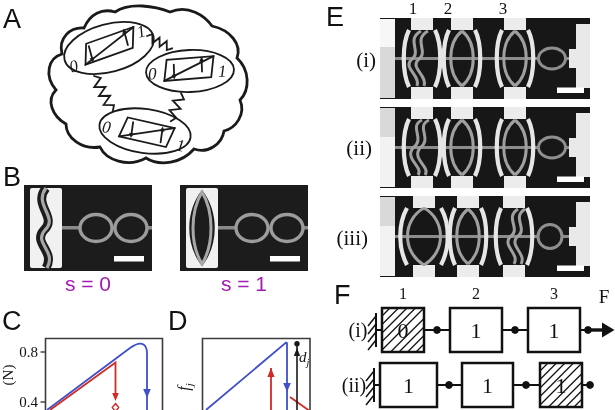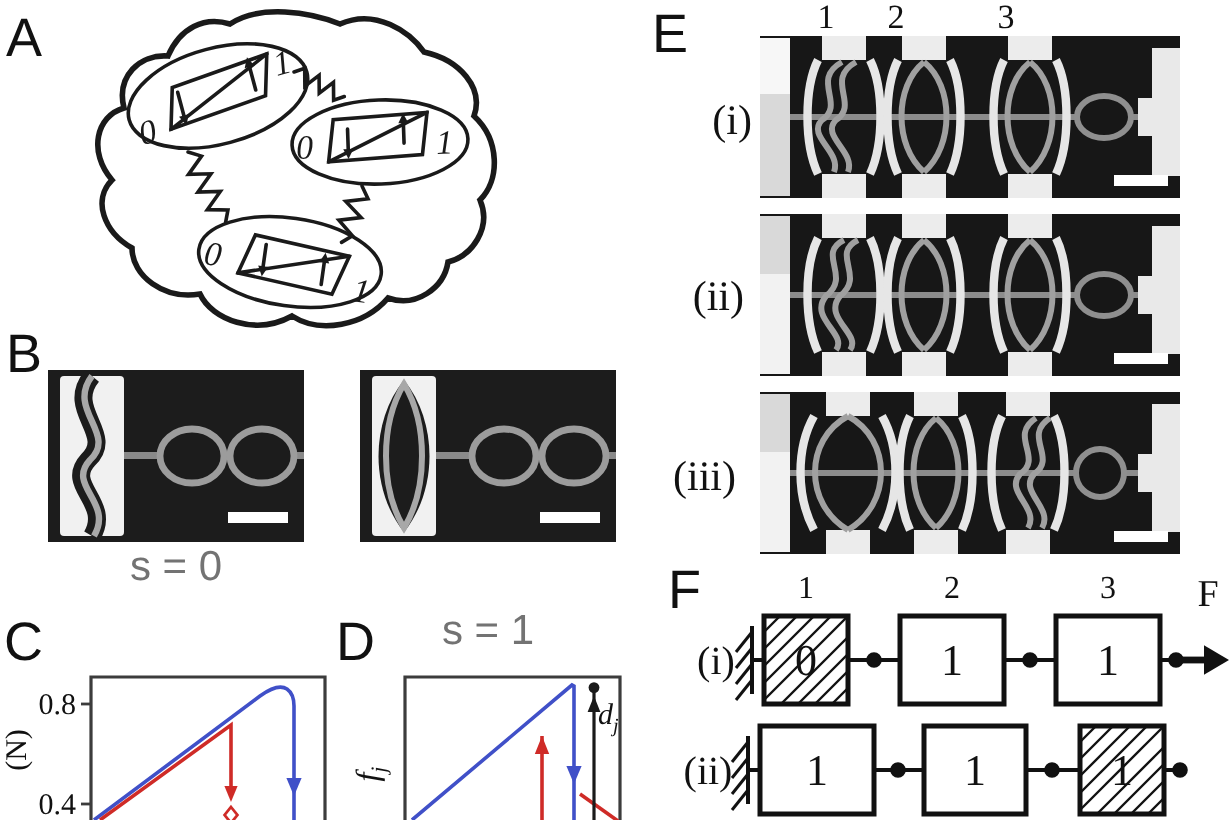--- a/index.html
+++ b/index.html
@@ -1,20 +1,20 @@
 <!DOCTYPE html>
 <html><head>
 <meta charset="utf-8">
 <style>
   html,body{margin:0;padding:0;background:#fff;}
   #fig{position:relative;width:615px;height:410px;background:#fff;overflow:hidden;
        font-family:"Liberation Sans",sans-serif;color:#111;}
   .plabel{position:absolute;font-size:27px;font-weight:500;letter-spacing:0;}
   .abs{position:absolute;}
-  .cap{position:absolute;font-size:21px;color:#737373;text-align:center;}
+  .cap{position:absolute;font-size:21px;color:#a21caf;text-align:center;}
   .enum{position:absolute;font-family:"Liberation Serif",serif;font-size:17px;width:14px;text-align:center;}
   .rowlab{position:absolute;font-family:"Liberation Serif",serif;font-size:21px;width:48px;text-align:right;}
   svg{display:block;}
 </style>
 </head>
 <body>
 
 <div id="fig">
 
   <div class="plabel" style="left:3px;top:4px;">A</div>
@@ -97,21 +97,21 @@
     <line x1="36" y1="42.8" x2="128" y2="42.8" stroke="#8a8a8a" stroke-width="3.5"></line>
     <rect x="6" y="3" width="32" height="80" rx="2" fill="#f1f1f1"></rect>
     <path d="M 22,5 C 5,26 5,60 22,81 C 39,60 39,26 22,5 Z" fill="#1c1c1c"></path>
     <path d="M 22,7 C 10,27 10,59 22,79 C 34,59 34,27 22,7 Z" stroke="#a8a8a8" stroke-width="3" fill="#1c1c1c"></path>
     <ellipse cx="72" cy="43" rx="16" ry="13.5" fill="#1c1c1c" stroke="#9c9c9c" stroke-width="3.4"></ellipse>
     <ellipse cx="107" cy="43" rx="16" ry="13.5" fill="#1c1c1c" stroke="#9c9c9c" stroke-width="3.4"></ellipse>
     <rect x="90" y="71" width="30" height="5.5" fill="#ffffff"></rect>
   </svg>
 
   <div class="cap" style="left:24px;top:272px;width:128px;">s = 0</div>
-  <div class="cap" style="left:180px;top:272px;width:128px;margin-top:32px;">s = 1</div>
+  <div class="cap" style="left:180px;top:272px;width:128px;">s = 1</div>
 
   <div class="plabel" style="left:2px;top:306px;">C</div>
   <div class="plabel" style="left:168px;top:306px;">D</div>
 
   <svg class="abs" style="left:0;top:305px;" width="320" height="105" viewBox="0 0 320 105">
 
     <path d="M 45.5,105 L 45.5,33.5 L 162.5,33.5 L 162.5,105" fill="none" stroke="#3c3c3c" stroke-width="1.6"></path>
     <line x1="40.5" y1="47" x2="45.5" y2="47" stroke="#3c3c3c" stroke-width="1.4"></line>
     <line x1="40.5" y1="97" x2="45.5" y2="97" stroke="#3c3c3c" stroke-width="1.4"></line>
     <text x="38" y="52" text-anchor="end" font-family="Liberation Serif,serif" font-size="15" fill="#111">0.8</text>

